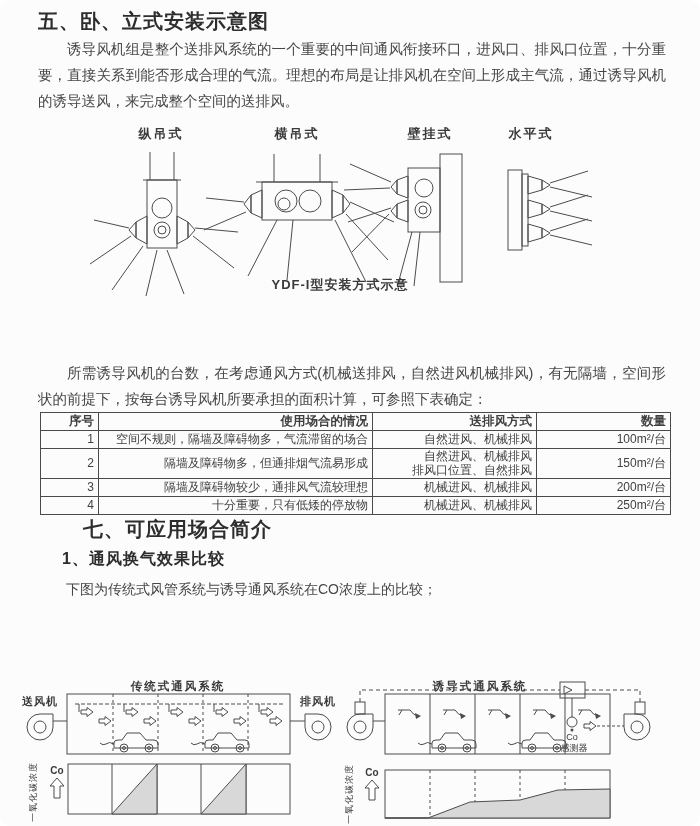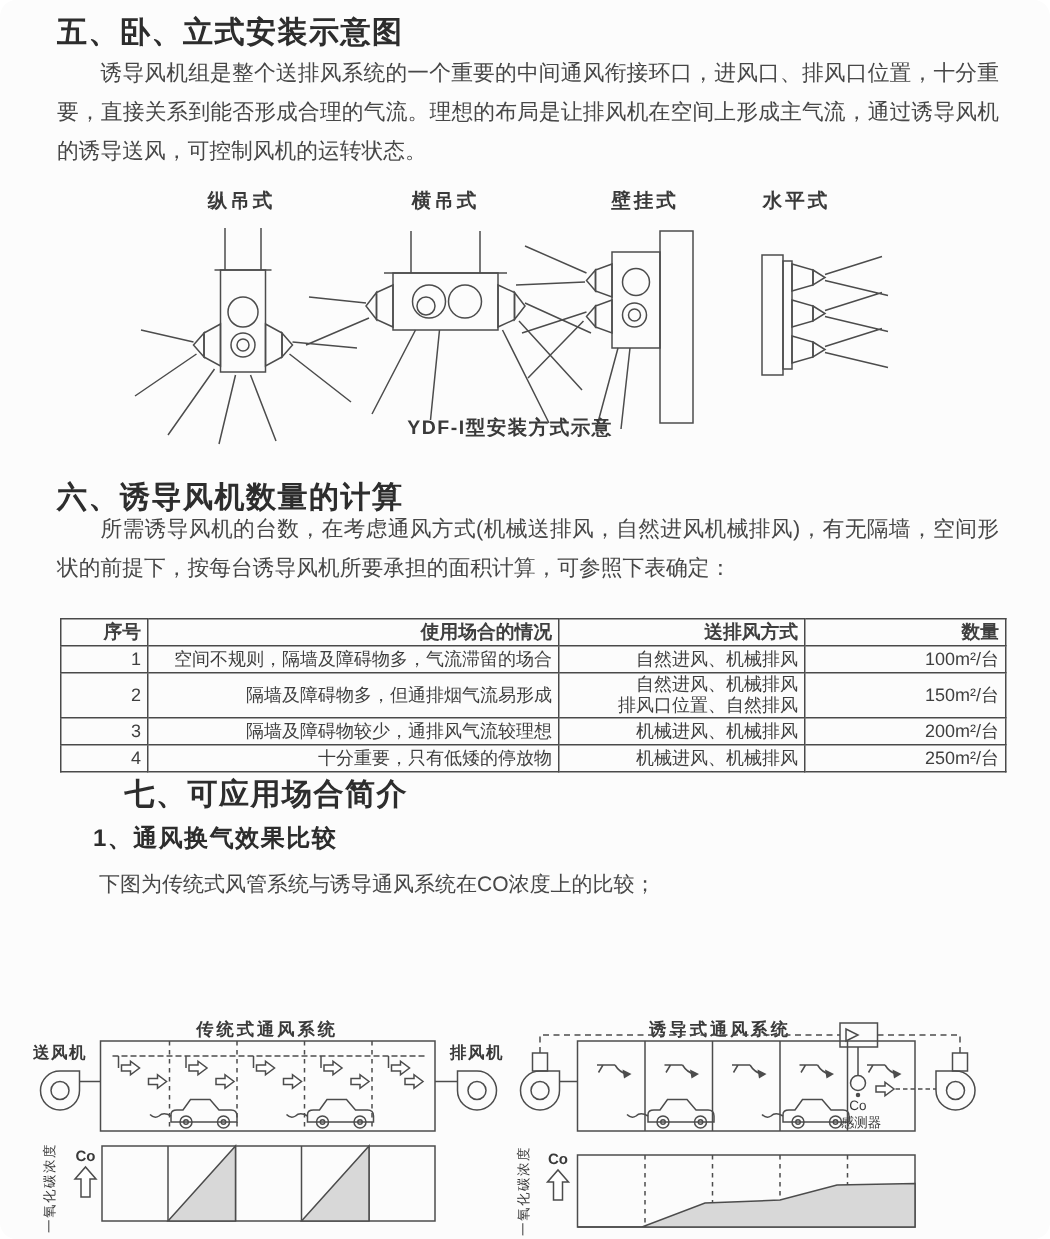--- a/index.html
+++ b/index.html
@@ -31,21 +31,21 @@
   .axis{font-size:9px;letter-spacing:1px;}
   .co{font-size:10px;font-weight:bold;}
   .sens{font-size:9px;}
 </style>
 </head>
 <body>
 
 <div class="page">
 
   <div class="h1" style="top:8px;">五、卧、立式安装示意图</div>
-  <div class="para" style="top:36px;">诱导风机组是整个送排风系统的一个重要的中间通风衔接环口，进风口、排风口位置，十分重要，直接关系到能否形成合理的气流。理想的布局是让排风机在空间上形成主气流，通过诱导风机的诱导送风，可控制风机的运转状态。</div>
+  <div class="para" style="top:36px;">诱导风机组是整个送排风系统的一个重要的中间通风衔接环口，进风口、排风口位置，十分重要，直接关系到能否形成合理的气流。理想的布局是让排风机在空间上形成主气流，通过诱导风机的诱导送风，来完成整个空间的送排风。</div>
 
   <svg style="top:118px;" width="700" height="190" viewBox="0 0 700 190">
     <defs>
       <pattern id="hatch" width="6" height="6" patternUnits="userSpaceOnUse" patternTransform="rotate(45)">
         <line x1="1" y1="0" x2="1" y2="6" style="stroke:#6f6f6f;"></line>
       </pattern>
     </defs>
 
     <text class="dlabel" x="161" y="20" text-anchor="middle">纵吊式</text>
     <text class="dlabel" x="297" y="20" text-anchor="middle">横吊式</text>
@@ -99,22 +99,21 @@
       <polygon points="528,82 542,86 542,96 528,100"></polygon>
       <polygon points="542,86 550,91 542,96"></polygon>
       <polygon points="528,106 542,110 542,120 528,124"></polygon>
       <polygon points="542,110 550,115 542,120"></polygon>
       <path d="M550,65 L588,53 M550,69 L592,79 M550,89 L588,77 M550,93 L592,103 M550,113 L588,101 M550,117 L592,127"></path>
     </g>
 
     <text class="dcap" x="340" y="171" text-anchor="middle">YDF-I型安装方式示意</text>
   </svg>
 
-  <div class="h1" style="top:318px;">六、诱导风机数量的计算</div>
-  <div class="para" style="top:340px;">所需诱导风机的台数，在考虑通风方式(机械送排风，自然进风机械排风)，有无隔墙，空间形状的前提下，按每台诱导风机所要承担的面积计算，可参照下表确定：</div>
+  <div class="para" style="top:360px;">所需诱导风机的台数，在考虑通风方式(机械送排风，自然进风机械排风)，有无隔墙，空间形状的前提下，按每台诱导风机所要承担的面积计算，可参照下表确定：</div>
 
   <table class="calc">
     <colgroup>
         <col style="width:58px">
         <col style="width:274px">
         <col style="width:164px">
         <col style="width:134px">
       </colgroup>
     <tbody>
         <tr>

